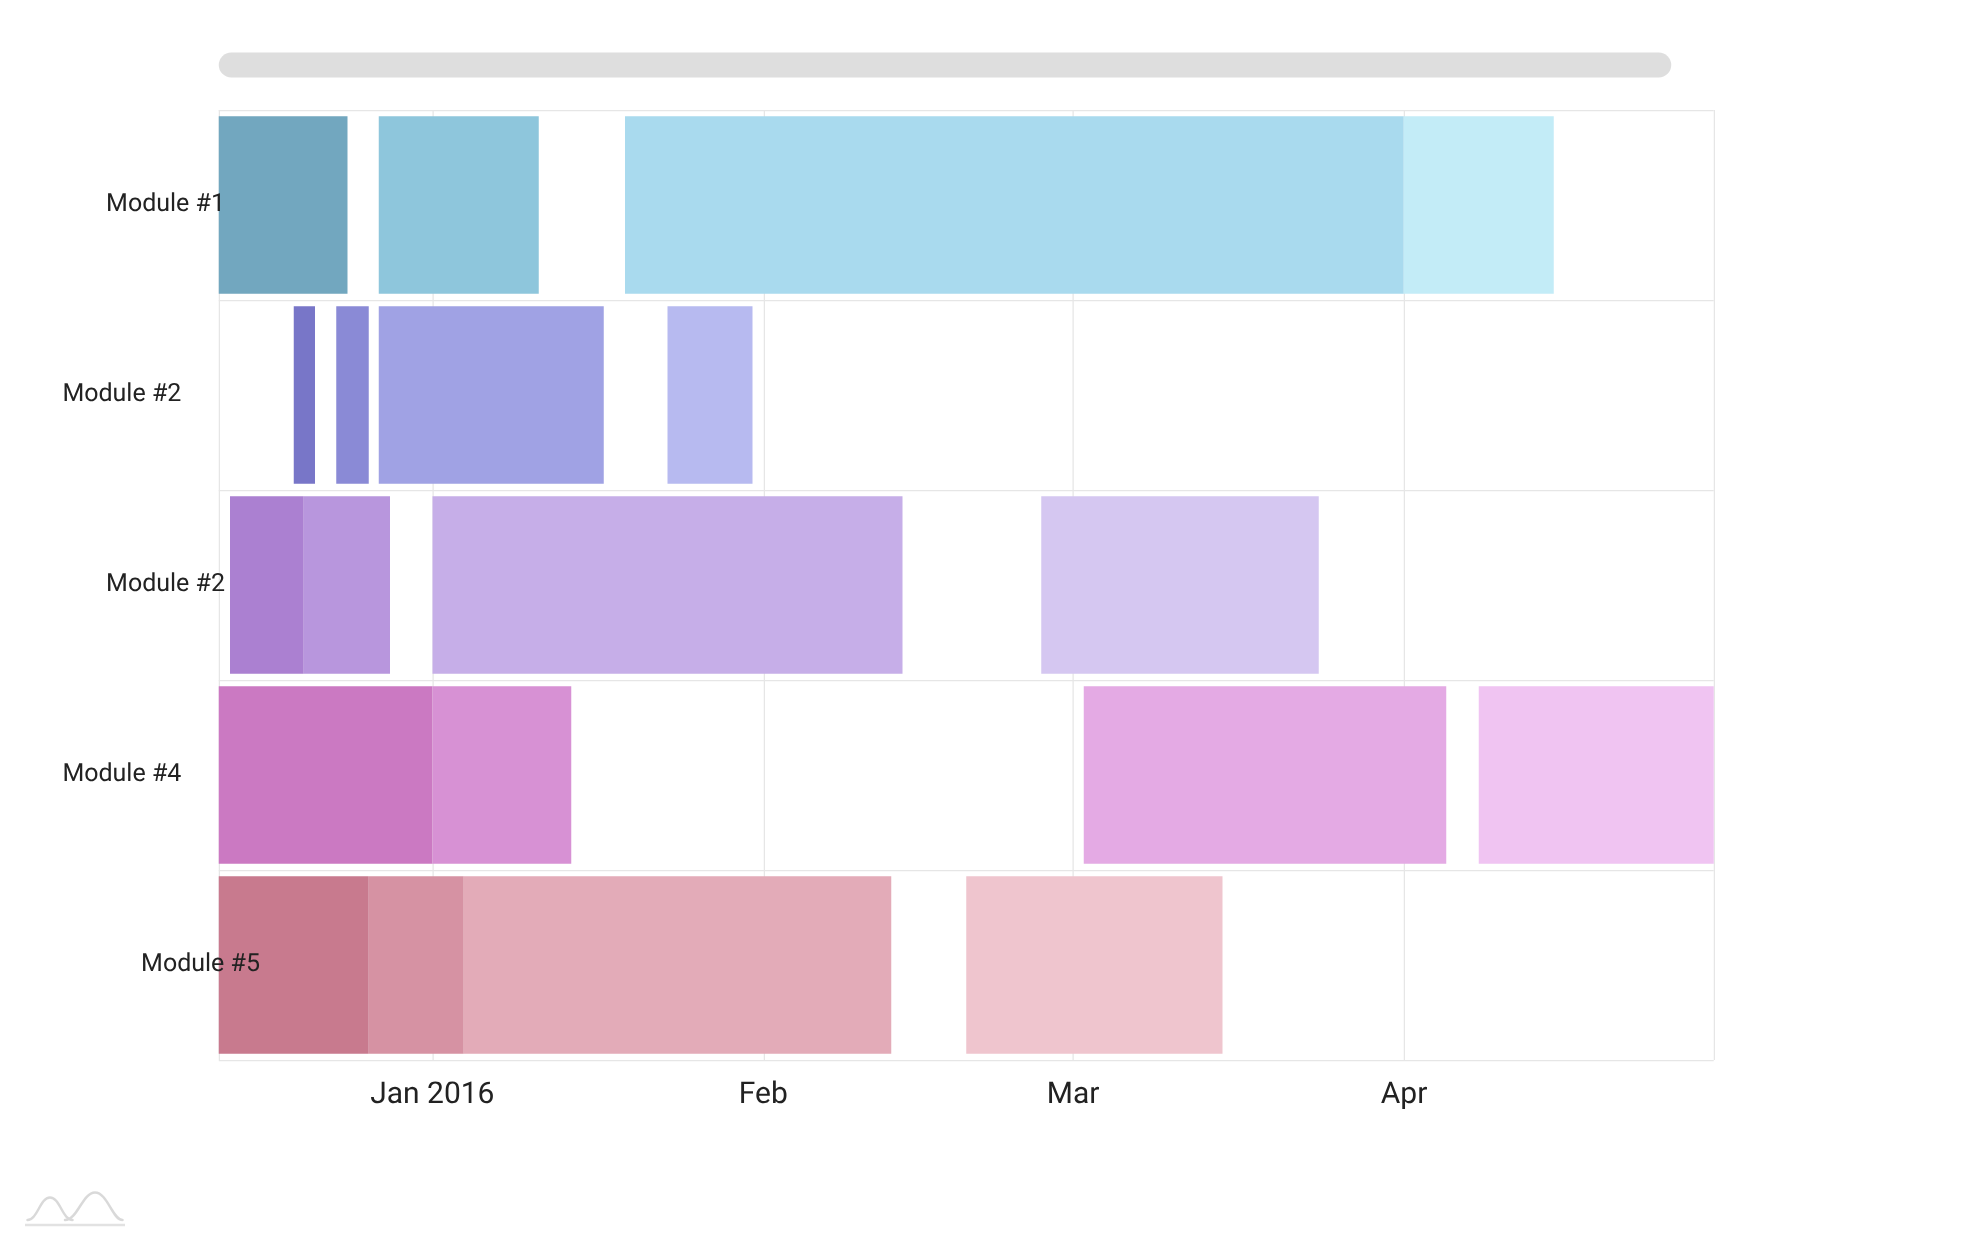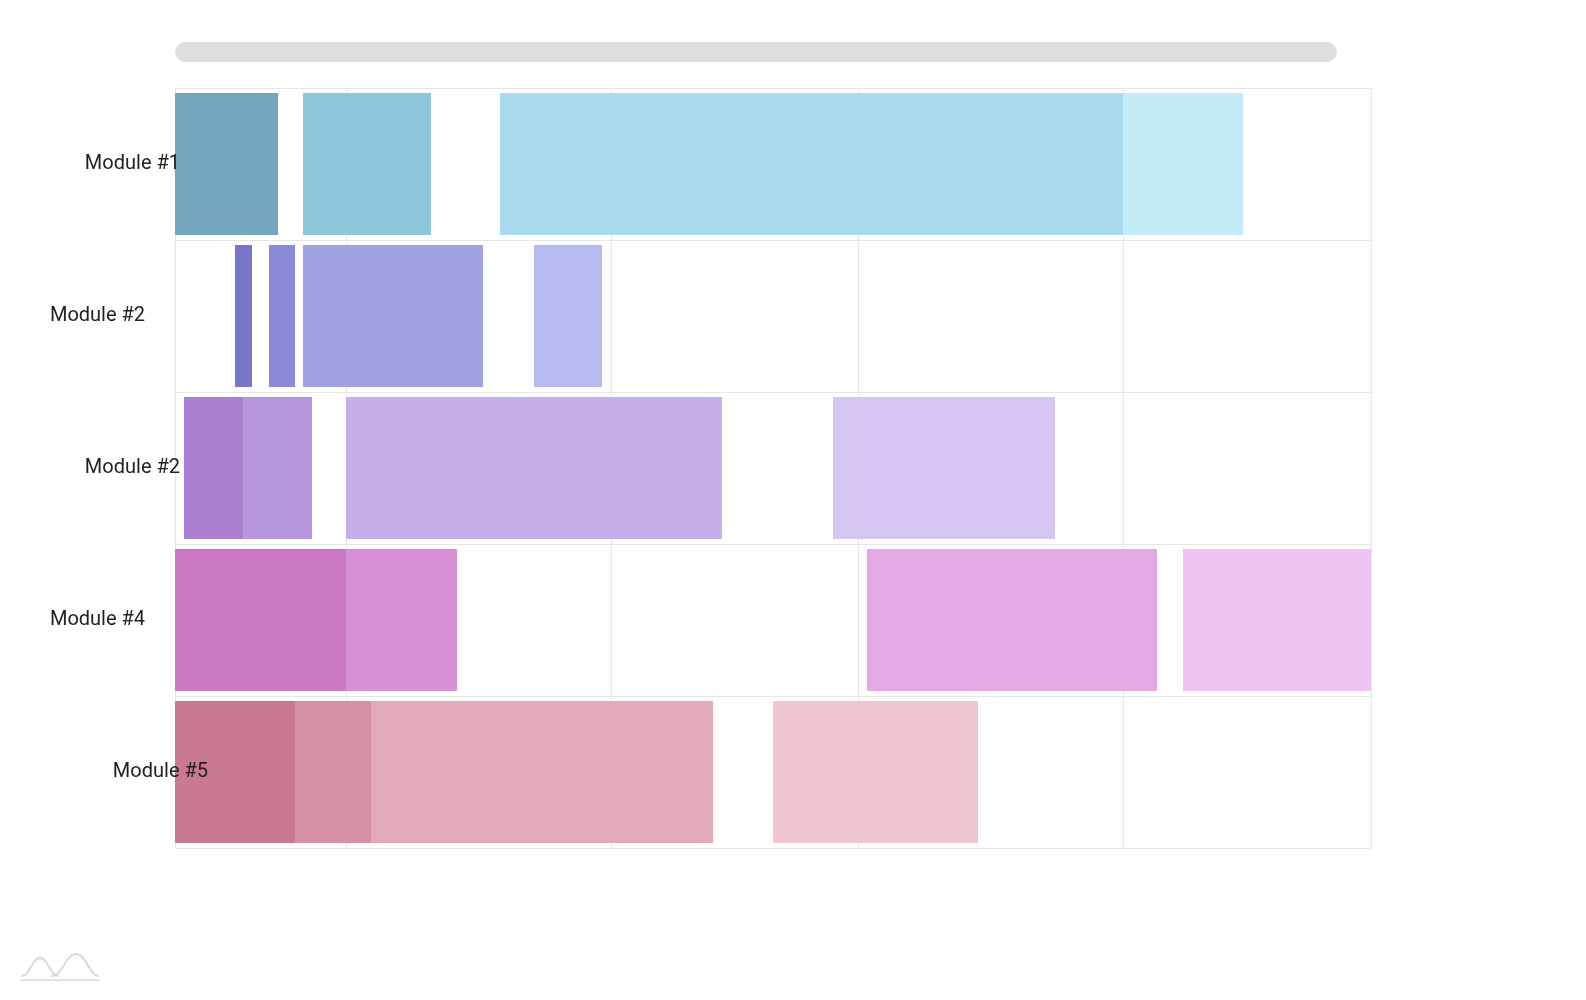--- a/index.html
+++ b/index.html
@@ -165,20 +165,26 @@
     </div>
 
   <div id="ylabels">
       <div class="ylabel" style="top: 152px;">Module #1</div>
       <div class="ylabel" style="top: 304px; text-align: center;">Module #2</div>
       <div class="ylabel" style="top: 456px;">Module #2</div>
       <div class="ylabel" style="top: 608px; text-align: center;">Module #4</div>
       <div class="ylabel" style="top: 760px; padding-left: 28px;">Module #5</div>
     </div>
 
+  <div class="xlabels" id="xlabels">
+      <div class="xlabel" style="left: 170.857px;">Jan 2016</div>
+      <div class="xlabel" style="left: 435.686px;">Feb</div>
+      <div class="xlabel" style="left: 683.429px;">Mar</div>
+      <div class="xlabel" style="left: 948.257px;">Apr</div>
+    </div>
 
   <div class="logo">
     <svg viewBox="0 0 80 30" fill="none" stroke="#bbbbbb" stroke-width="2">
       <path d="M2 24 C 10 24, 12 6, 20 6 C 28 6, 30 24, 38 24" stroke-linecap="round"></path>
       <path d="M32 24 C 42 24, 46 2, 56 2 C 66 2, 70 24, 78 24" stroke-linecap="round"></path>
       <line x1="0" y1="28" x2="80" y2="28" stroke="#cccccc" stroke-width="2"></line>
     </svg>
   </div>
 
 </div>

